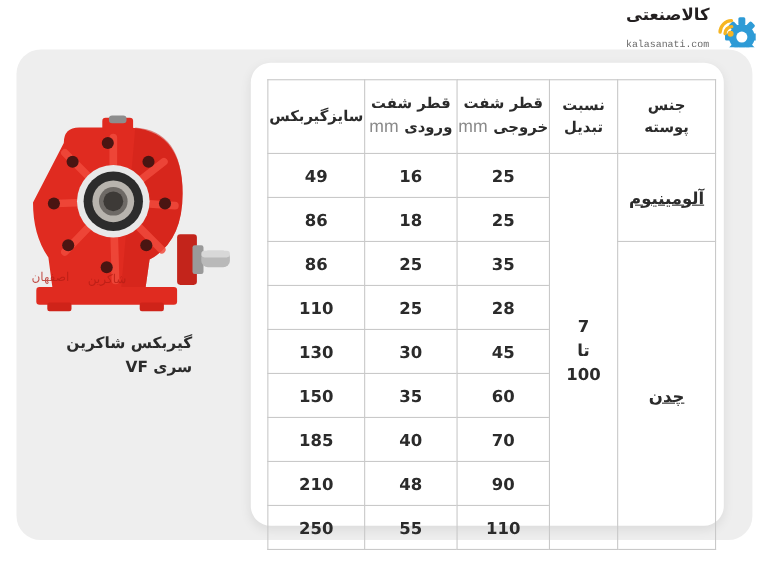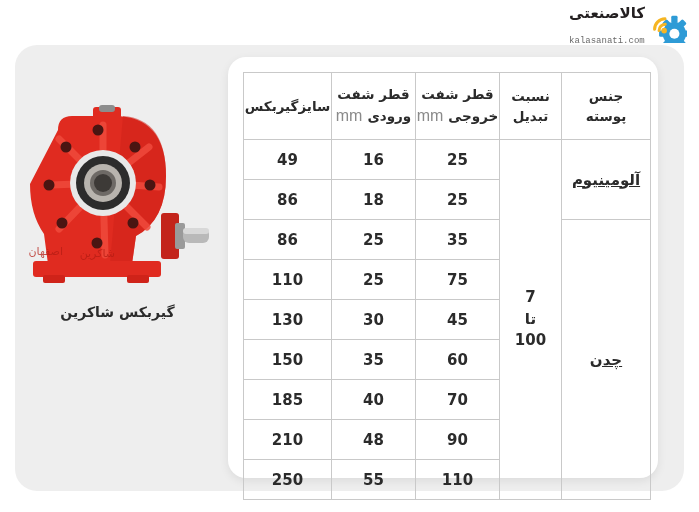--- a/index.html
+++ b/index.html
@@ -249,20 +249,21 @@
         <circle cx="39" cy="128" r="5.5"></circle>
         <circle cx="74" cy="148" r="5.5"></circle>
       </g>
 
       <text x="40" y="160" font-family="DejaVu Sans, sans-serif" font-size="11" fill="#b51d14" opacity="0.75">اصفهان</text>
       <text x="92" y="162" font-family="DejaVu Sans, sans-serif" font-size="11" fill="#b51d14" opacity="0.75">شاکرین</text>
     </svg>
   </div>
   <div class="product-caption">
     <div>گیربکس شاکرین</div>
+    <div class="line2">سری VF</div>
   </div>
 </div>
 
 <div class="table-card"></div>
 
 <table class="spec">
   <colgroup>
     <col class="col-body">
       <col class="col-ratio">
       <col class="col-out">
@@ -313,21 +314,21 @@
       <td class="val-green">18</td>
       <td>86</td>
     </tr>
     <tr>
       <td class="material-cell" rowspan="7">چدن</td>
       <td>35</td>
       <td class="val-green">25</td>
       <td>86</td>
     </tr>
     <tr>
-      <td>75</td>
+      <td>28</td>
       <td class="val-green">25</td>
       <td>110</td>
     </tr>
     <tr>
       <td>45</td>
       <td class="val-green">30</td>
       <td>130</td>
     </tr>
     <tr>
       <td>60</td>

